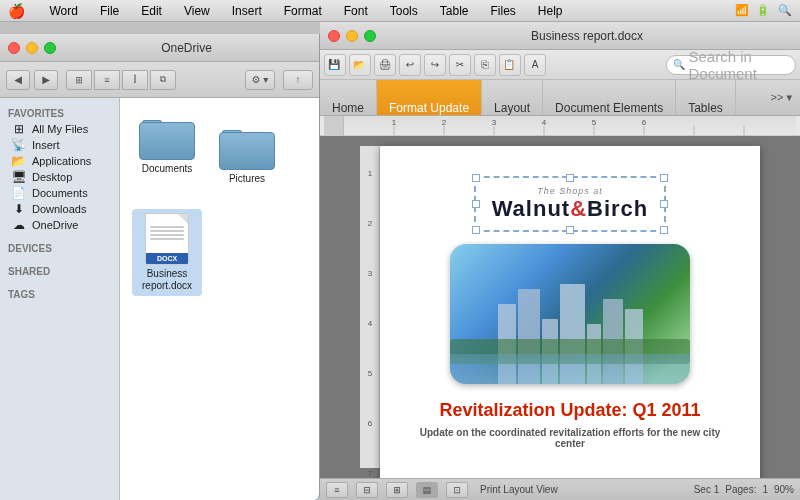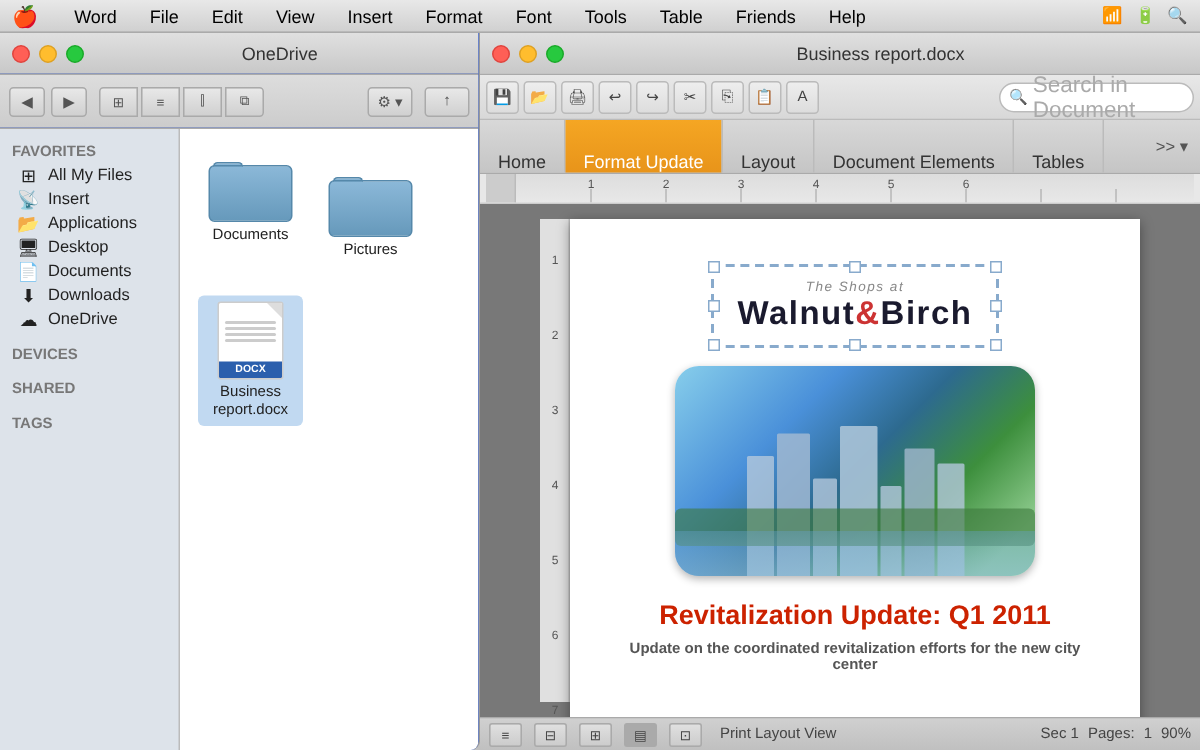--- a/index.html
+++ b/index.html
@@ -24,26 +24,27 @@
     .main-area {
       display: flex;
       flex: 1;
       overflow: hidden;
     }
 
     
     .finder-window {
       width: 320px;
       flex-shrink: 0;
-      background: #1d4ed8;
+      background: #3b82f6;
       border-right: 1px solid #999;
       display: flex;
       flex-direction: column;
       border-radius: 0 0 6px 0;
       overflow: hidden;
+      margin-top: 12px;
     }
 
     .finder-titlebar {
       height: 28px;
       background: linear-gradient(to bottom, #e0e0e0, #c8c8c8);
       border-bottom: 1px solid #aaa;
       display: flex;
       align-items: center;
       padding: 0 8px;
       gap: 6px;
@@ -474,21 +475,21 @@
   <span class="menu-bar-apple">🍎</span>
   <span class="menu-item">Word</span>
   <span class="menu-item">File</span>
   <span class="menu-item">Edit</span>
   <span class="menu-item">View</span>
   <span class="menu-item">Insert</span>
   <span class="menu-item">Format</span>
   <span class="menu-item">Font</span>
   <span class="menu-item">Tools</span>
   <span class="menu-item">Table</span>
-  <span class="menu-item">Friends</span>
+  <span class="menu-item">Files</span>
   <span class="menu-item">Help</span>
   <span style="margin-left:auto;font-size:11px;display:flex;gap:8px;">
     <span>📶</span>
     <span>🔋</span>
     <span>🔍</span>
   </span>
 </div>
 
 <div class="main-area">
 

